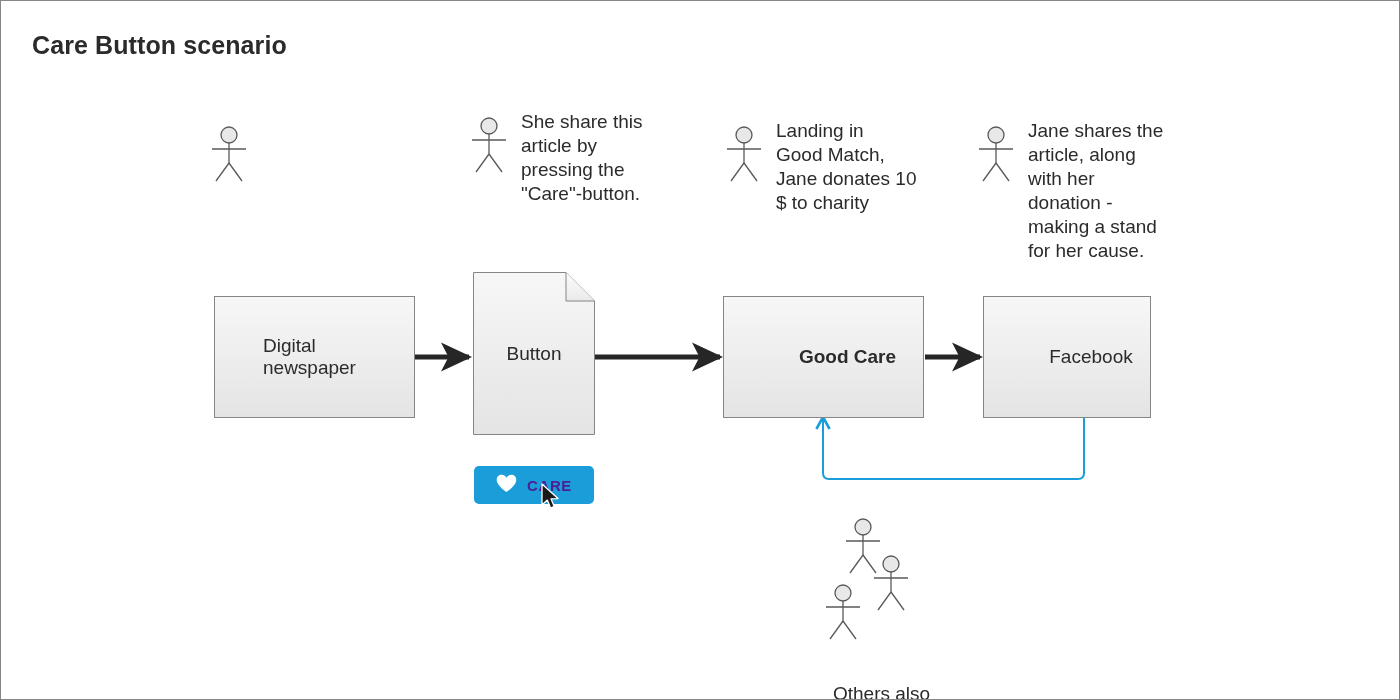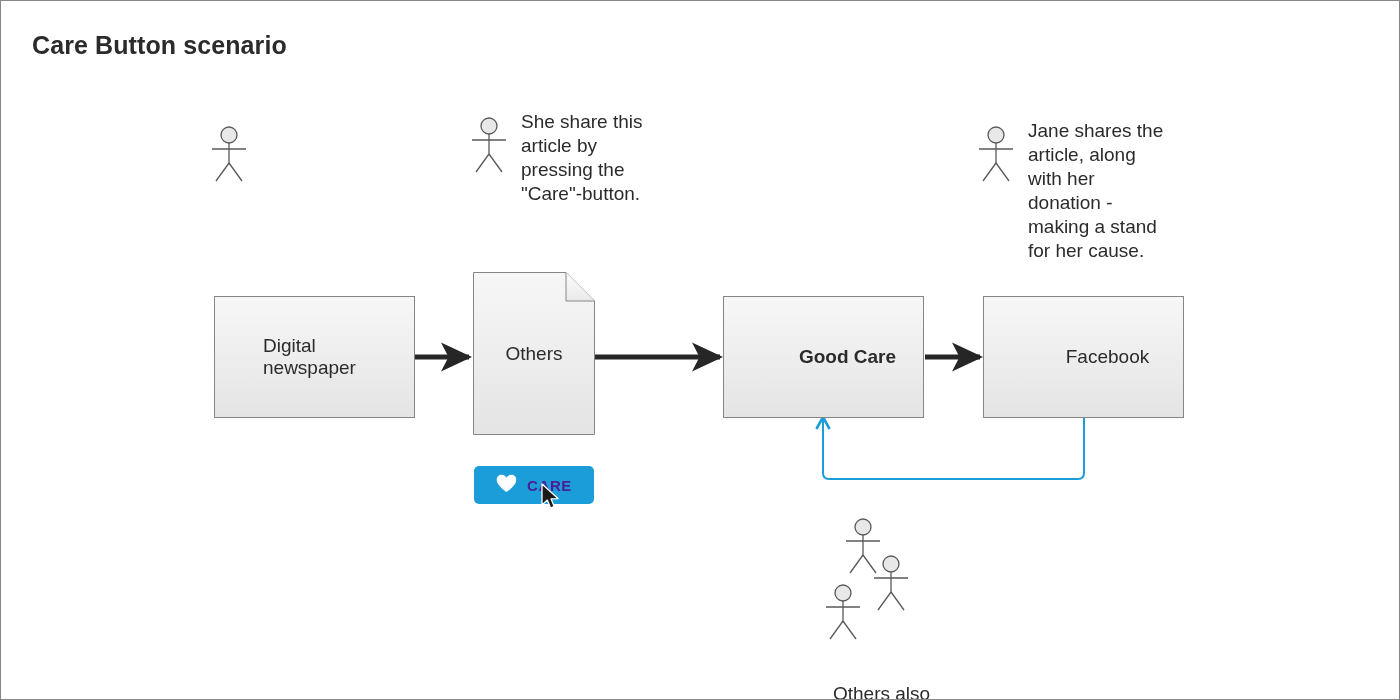--- a/index.html
+++ b/index.html
@@ -192,20 +192,35 @@
         <line x1="20" y1="38" x2="7" y2="56" stroke="#595959" stroke-width="1.3"></line>
         <line x1="20" y1="38" x2="33" y2="56" stroke="#595959" stroke-width="1.3"></line>
       </svg>
     </span>
     <span class="annotation-text">She  share this
 article by
 pressing the
 "Care"-button.</span>
   </div>
 
+  <div class="annotation" style="left:723px; top:118px; width:230px;">
+    <span class="figure-slot">
+      <svg width="40" height="60" viewBox="0 0 40 60" xmlns="http://www.w3.org/2000/svg">
+        <circle cx="20" cy="10" r="8" fill="#e8e8e8" stroke="#595959" stroke-width="1.3"></circle>
+        <line x1="20" y1="18" x2="20" y2="38" stroke="#595959" stroke-width="1.3"></line>
+        <line x1="3" y1="24" x2="37" y2="24" stroke="#595959" stroke-width="1.3"></line>
+        <line x1="20" y1="38" x2="7" y2="56" stroke="#595959" stroke-width="1.3"></line>
+        <line x1="20" y1="38" x2="33" y2="56" stroke="#595959" stroke-width="1.3"></line>
+      </svg>
+    </span>
+    <span class="annotation-text">Landing in
+Good Match,
+Jane donates 10
+$ to charity</span>
+  </div>
 
   <div class="annotation" style="left:975px; top:118px; width:230px;">
     <span class="figure-slot">
       <svg width="40" height="60" viewBox="0 0 40 60" xmlns="http://www.w3.org/2000/svg">
         <circle cx="20" cy="10" r="8" fill="#e8e8e8" stroke="#595959" stroke-width="1.3"></circle>
         <line x1="20" y1="18" x2="20" y2="38" stroke="#595959" stroke-width="1.3"></line>
         <line x1="3" y1="24" x2="37" y2="24" stroke="#595959" stroke-width="1.3"></line>
         <line x1="20" y1="38" x2="7" y2="56" stroke="#595959" stroke-width="1.3"></line>
         <line x1="20" y1="38" x2="33" y2="56" stroke="#595959" stroke-width="1.3"></line>
       </svg>
@@ -230,28 +245,28 @@
           <stop offset="100%" stop-color="#e4e4e4"></stop>
         </linearGradient>
         <linearGradient id="foldgrad" x1="0" y1="0" x2="0" y2="1">
           <stop offset="0%" stop-color="#fcfcfc"></stop>
           <stop offset="100%" stop-color="#eaeaea"></stop>
         </linearGradient>
       </defs>
       <path d="M0.5,0.5 L93,0.5 L121.5,29 L121.5,162.5 L0.5,162.5 Z" fill="url(#docgrad)" stroke="#868686" stroke-width="1"></path>
       <path d="M93,0.5 L93,29 L121.5,29" fill="url(#foldgrad)" stroke="#868686" stroke-width="1"></path>
     </svg>
-    <span class="doc-label">Others</span>
+    <span class="doc-label">Button</span>
   </div>
 
   <div class="node bold" style="left:722px; top:295px; width:201px; height:122px;">
     <span>Good Care</span>
   </div>
 
-  <div class="node" style="left:982px; top:295px; width:201px; height:122px;">
+  <div class="node" style="left:982px; top:295px; width:168px; height:122px;">
     <span>Facebook</span>
   </div>
 
   <div id="care-button" style="background:#1b9dd9;">
     <span>
       <svg width="21" height="19" viewBox="0 0 21 19" xmlns="http://www.w3.org/2000/svg">
         <path d="M10.5,18 C10.5,18 0.7,11.6 0.7,5.9 C0.7,2.7 3.0,0.8 5.6,0.8
                  C7.7,0.8 9.6,2.1 10.5,3.8 C11.4,2.1 13.3,0.8 15.4,0.8
                  C18.0,0.8 20.3,2.7 20.3,5.9 C20.3,11.6 10.5,18 10.5,18 Z" fill="#ffffff"></path>
       </svg>

